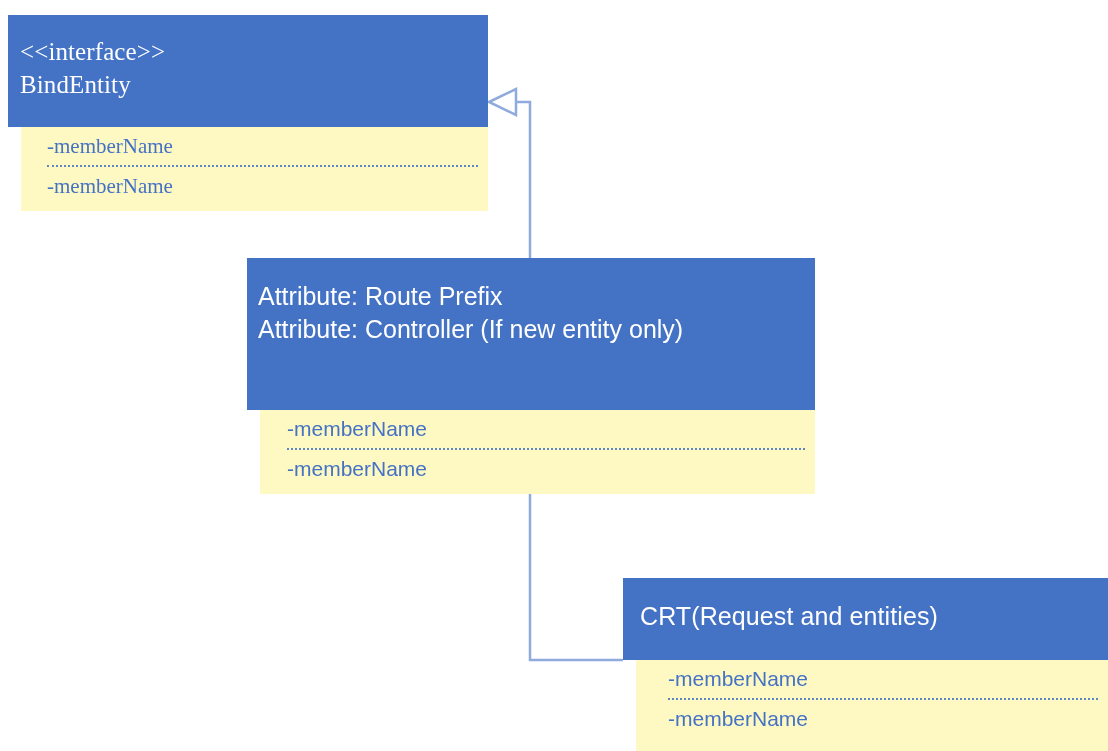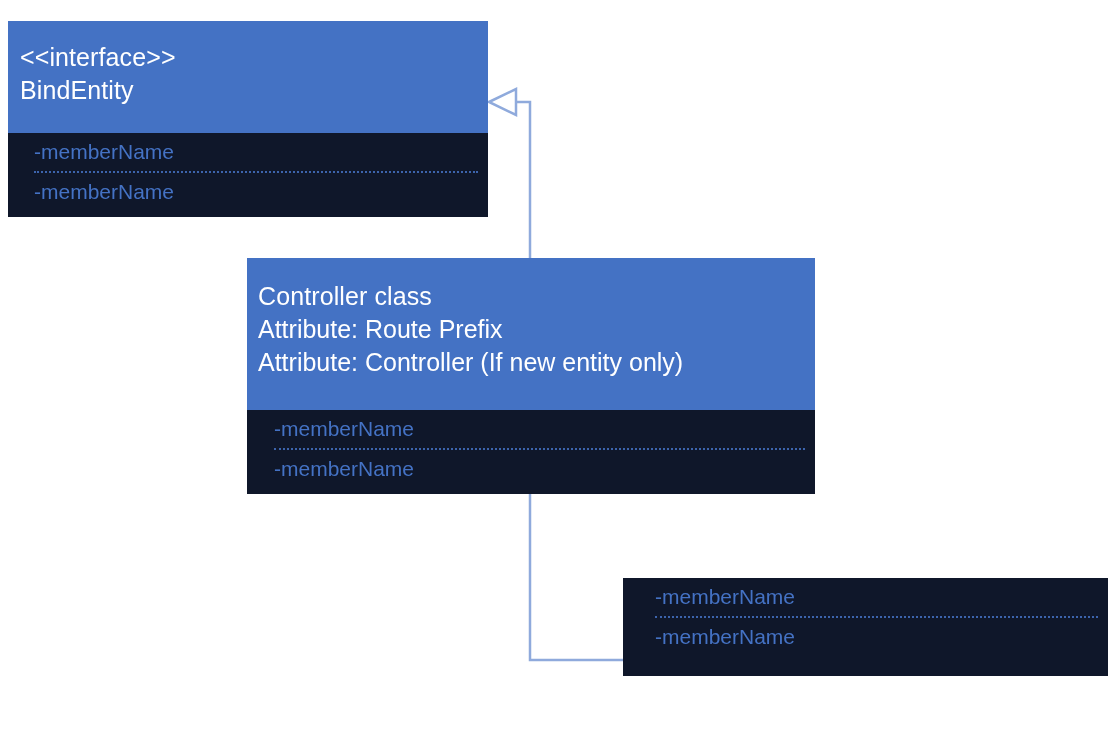--- a/index.html
+++ b/index.html
@@ -37,41 +37,42 @@
     white-space: pre;
     letter-spacing: 0.1px;
   }
   .class-subtitle {
     font-size: 25px;
     line-height: 33px;
     color: #ffffff;
     white-space: pre;
   }
   .members {
-    background: #0f172a;
+    background: #fef9c3;
     box-sizing: border-box;
+    margin-left: 13px;
   }
   .member {
     color: #4472C4;
     font-size: 21px;
     line-height: 38px;
     height: 38px;
     box-sizing: border-box;
     white-space: pre;
   }
   .member-divider {
     height: 0;
     border-top: 2px dotted #4472C4;
     opacity: 0.85;
     box-sizing: border-box;
   }
 
   
   #box-icontroller {
-    left: 8px;  top: 21px;  width: 480px; height: 196px;
+    left: 8px;  top: 15px;  width: 480px; height: 196px; font-family: Liberation Serif, serif;
   }
   #box-icontroller .class-header {
     height: 112px;
     padding: 20px 0 0 12px;
   }
   #box-icontroller .members {
     height: 84px;
     padding: 0 10px 0 26px;
   }
 
@@ -133,32 +134,34 @@
     </div>
     <div class="members">
       <div class="member">-memberName</div>
       <div class="member-divider"></div>
       <div class="member">-memberName</div>
     </div>
   </div>
 
   <div class="class-box" id="box-controller">
     <div class="class-header">
-      <div class="class-title">Controller class</div>
       <div class="class-subtitle">Attribute: Route Prefix</div>
       <div class="class-subtitle">Attribute: Controller (If new entity only)</div>
     </div>
     <div class="members">
       <div class="member">-memberName</div>
       <div class="member-divider"></div>
       <div class="member">-memberName</div>
     </div>
   </div>
 
   <div class="class-box" id="box-crt">
+    <div class="class-header">
+      <div class="class-title">CRT(Request and entities)</div>
+    </div>
     <div class="members">
       <div class="member">-memberName</div>
       <div class="member-divider"></div>
       <div class="member">-memberName</div>
     </div>
   </div>
 
 </div>
 
 </body></html>

